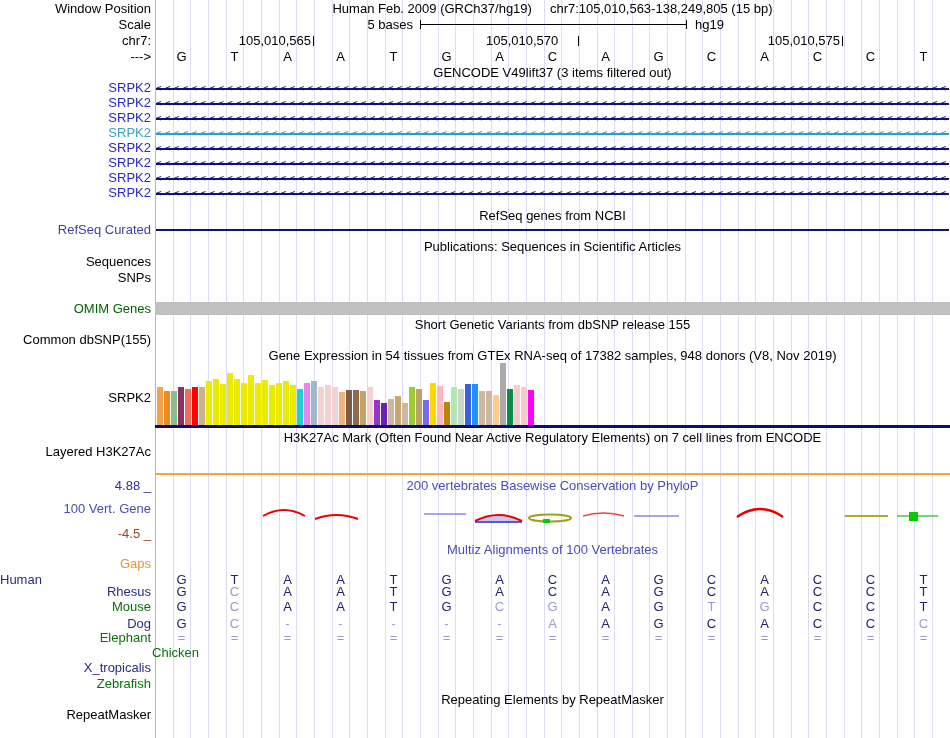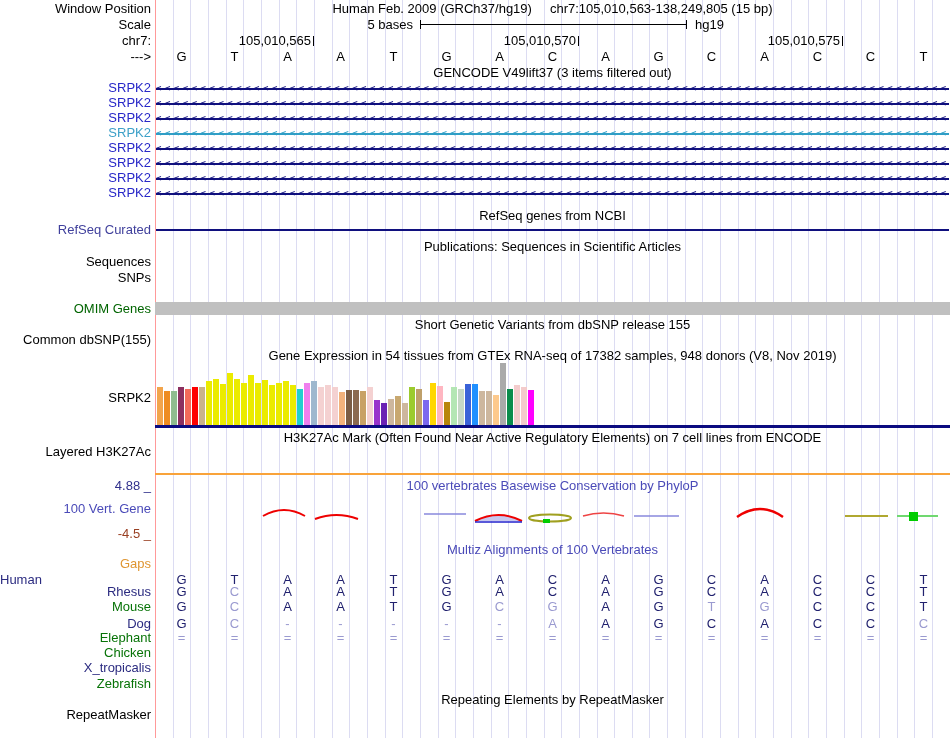--- a/index.html
+++ b/index.html
@@ -78,21 +78,21 @@
 
   <div class="lbl" style="top:18px">Scale</div>
   <div class="abs" style="top:18px;left:155px;width:258px;text-align:right">5 bases</div>
   <div class="scale-line" style="top:20px;left:420px;width:265px"></div>
   <div class="abs" style="top:18px;left:695px">hg19</div>
 
   <div class="lbl" style="top:34px">chr7:</div>
   <div id="coord-row">
       <div style="position: absolute; top: 34px; left: 221px; width: 90px; text-align: right; line-height: 14px;">105,010,565</div>
       <div style="position: absolute; top: 36px; left: 313px; width: 1px; height: 10px; background: rgb(0, 0, 0);"></div>
-      <div style="position: absolute; top: 34px; left: 486px; width: 90px; text-align: right; line-height: 14px;">105,010,570</div>
+      <div style="position: absolute; top: 34px; left: 486px; width: 90px; text-align: left; line-height: 14px;">105,010,570</div>
       <div style="position: absolute; top: 36px; left: 578px; width: 1px; height: 10px; background: rgb(0, 0, 0);"></div>
       <div style="position: absolute; top: 34px; left: 750px; width: 90px; text-align: right; line-height: 14px;">105,010,575</div>
       <div style="position: absolute; top: 36px; left: 842px; width: 1px; height: 10px; background: rgb(0, 0, 0);"></div>
     </div>
 
   <div class="lbl" style="top:50px">---&gt;</div>
   <div id="base-row">
       <div class="base-letter" style="position: absolute; top: 50px; left: 171.5px; width: 20px; text-align: center; line-height: 14px;">G</div>
       <div class="base-letter" style="position: absolute; top: 50px; left: 224.5px; width: 20px; text-align: center; line-height: 14px;">T</div>
       <div class="base-letter" style="position: absolute; top: 50px; left: 277.5px; width: 20px; text-align: center; line-height: 14px;">A</div>
@@ -209,21 +209,21 @@
       <div style="position: absolute; left: 514px; top: 385px; width: 6px; height: 40px; background: rgb(244, 204, 204);"></div>
       <div style="position: absolute; left: 521px; top: 387px; width: 6px; height: 38px; background: rgb(244, 204, 204);"></div>
       <div style="position: absolute; left: 528px; top: 390px; width: 6px; height: 35px; background: rgb(255, 0, 255);"></div>
     </div>
   <div class="hline" id="gtex-baseline" style="top: 425px; left: 155px; width: 795px; height: 3px; background: rgb(11, 11, 128);"></div>
 
   <div class="ttl" style="top:431px">H3K27Ac Mark (Often Found Near Active Regulatory Elements) on 7 cell lines from ENCODE</div>
   <div class="lbl" style="top:445px">Layered H3K27Ac</div>
   <div class="hline" id="h3k27ac-line" style="top: 473px; left: 155px; width: 795px; height: 2px; background: rgb(249, 163, 58);"></div>
 
-  <div class="ttl" id="cons-title" style="top: 479px; color: rgb(74, 74, 184);">100 vertebrates Basewise Conservation by PhyloP</div>
+  <div class="ttl" id="cons-title" style="top: 479px; color: rgb(74, 74, 184);">200 vertebrates Basewise Conservation by PhyloP</div>
   <div class="lbl" id="cons-max" style="top: 479px; color: rgb(48, 48, 140);">4.88 _</div>
   <div class="lbl" id="cons-label" style="top: 502px; color: rgb(74, 74, 184);">100 Vert. Gene</div>
   <div class="lbl" id="cons-min" style="top: 527px; color: rgb(153, 63, 34);">-4.5 _</div>
   <svg id="cons-svg" width="950" height="738">
       <path d="M 263 516 Q 284 504 305 516" fill="none" stroke="#ee0000" stroke-width="2"></path>
       <path d="M 315 519 Q 336.5 511 358 519" fill="none" stroke="#ee0000" stroke-width="2"></path>
       <line x1="424" y1="514" x2="466" y2="514" stroke="#8888dd" stroke-width="1.5"></line>
       <path d="M 475 521 Q 498.5 509 522 521 Z" fill="#c8c8ee" stroke="none"></path>
       <path d="M 475 521 Q 498.5 509 522 521" fill="none" stroke="#ee0000" stroke-width="2"></path>
       <line x1="475" y1="522" x2="522" y2="522" stroke="#2222cc" stroke-width="1.5"></line>
@@ -313,20 +313,20 @@
       <div class="mz-cell" style="position: absolute; left: 436.5px; top: 631px; color: rgb(154, 154, 208);">=</div>
       <div class="mz-cell" style="position: absolute; left: 489.5px; top: 631px; color: rgb(154, 154, 208);">=</div>
       <div class="mz-cell" style="position: absolute; left: 542.5px; top: 631px; color: rgb(154, 154, 208);">=</div>
       <div class="mz-cell" style="position: absolute; left: 595.5px; top: 631px; color: rgb(154, 154, 208);">=</div>
       <div class="mz-cell" style="position: absolute; left: 648.5px; top: 631px; color: rgb(154, 154, 208);">=</div>
       <div class="mz-cell" style="position: absolute; left: 701.5px; top: 631px; color: rgb(154, 154, 208);">=</div>
       <div class="mz-cell" style="position: absolute; left: 754.5px; top: 631px; color: rgb(154, 154, 208);">=</div>
       <div class="mz-cell" style="position: absolute; left: 807.5px; top: 631px; color: rgb(154, 154, 208);">=</div>
       <div class="mz-cell" style="position: absolute; left: 860.5px; top: 631px; color: rgb(154, 154, 208);">=</div>
       <div class="mz-cell" style="position: absolute; left: 913.5px; top: 631px; color: rgb(154, 154, 208);">=</div>
-      <div style="position: absolute; left: 0px; width: 151px; text-align: right; top: 646px; line-height: 14px; color: rgb(7, 115, 7);">Chicken</div>
+      <div style="position: absolute; left: 0px; width: 151px; text-align: right; top: 646px; line-height: 14px; color: rgb(7, 115, 7); padding-left: 48px;">Chicken</div>
       <div style="position: absolute; left: 0px; width: 151px; text-align: right; top: 661px; line-height: 14px; color: rgb(43, 43, 128);">X_tropicalis</div>
       <div style="position: absolute; left: 0px; width: 151px; text-align: right; top: 677px; line-height: 14px; color: rgb(7, 115, 7);">Zebrafish</div>
     </div>
 
   <div class="ttl" style="top:693px">Repeating Elements by RepeatMasker</div>
   <div class="lbl" style="top:708px">RepeatMasker</div>
 </div>
 
 </body></html>

